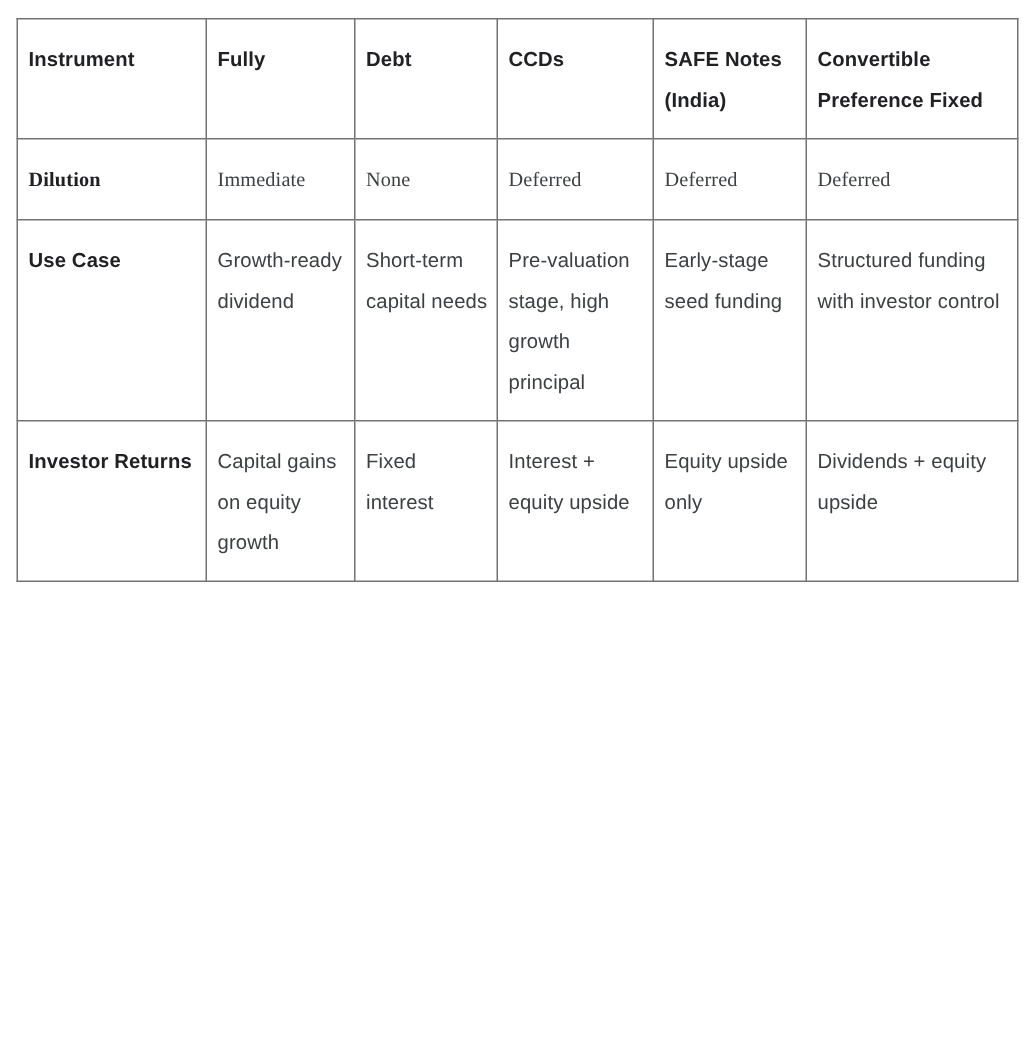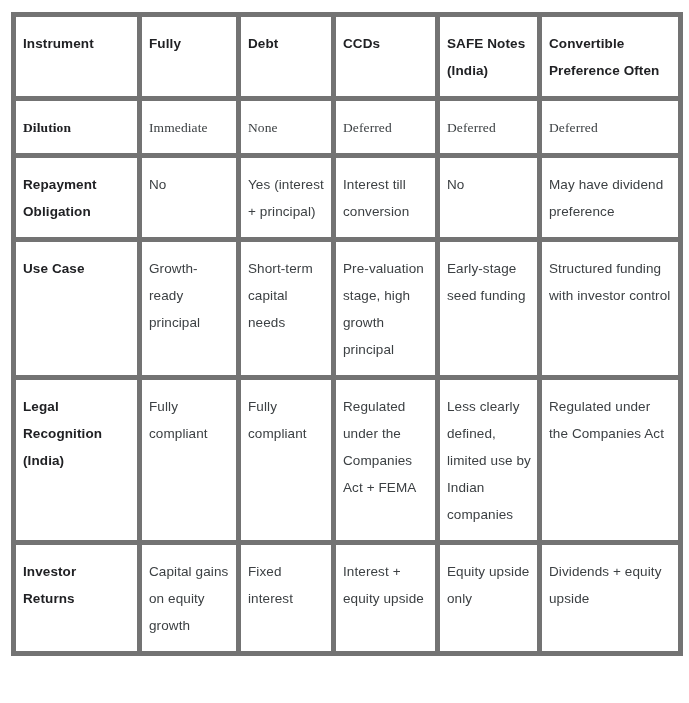--- a/index.html
+++ b/index.html
@@ -22,21 +22,21 @@
     width: 667px;
     background: #ffffff;
   }
   col.c1 { width: 126px; }
   col.c2 { width: 99px; }
   col.c3 { width: 95px; }
   col.c4 { width: 104px; }
   col.c5 { width: 102px; }
   col.c6 { width: 141px; }
   th, td {
-    border: 5px solid #737373;
+    border: 1px solid #737373;
     vertical-align: top;
     text-align: left;
     padding: 13px 6px 12px 7px;
     font-size: 13.5px;
     line-height: 27px;
     letter-spacing: 0.1px;
     overflow: hidden;
     word-wrap: break-word;
   }
   thead th {
@@ -72,55 +72,39 @@
         <col class="c5">
         <col class="c6">
     </colgroup>
     <thead>
       <tr>
           <th>Instrument</th>
           <th>Fully</th>
           <th>Debt</th>
           <th>CCDs</th>
           <th>SAFE Notes (India)</th>
-          <th>Convertible Preference Often</th>
+          <th>Convertible Preference Fixed</th>
         </tr>
     </thead>
     <tbody>
         <tr class="r0">
           <th scope="row">Dilution</th>
           <td>Immediate</td>
           <td>None</td>
           <td>Deferred</td>
           <td>Deferred</td>
           <td>Deferred</td>
         </tr>
-        <tr class="r1">
-          <th scope="row">Repayment Obligation</th>
-          <td>No</td>
-          <td>Yes (interest + principal)</td>
-          <td>Interest till conversion</td>
-          <td>No</td>
-          <td>May have dividend preference</td>
-        </tr>
         <tr class="r3">
           <th scope="row">Use Case</th>
-          <td>Growth-ready principal</td>
+          <td>Growth-ready dividend</td>
           <td>Short-term capital needs</td>
           <td>Pre-valuation stage, high growth principal</td>
           <td>Early-stage seed funding</td>
           <td>Structured funding with investor control</td>
-        </tr>
-        <tr class="r4">
-          <th scope="row">Legal Recognition (India)</th>
-          <td>Fully compliant</td>
-          <td>Fully compliant</td>
-          <td>Regulated under the Companies Act + FEMA</td>
-          <td>Less clearly defined, limited use by Indian companies</td>
-          <td>Regulated under the Companies Act</td>
         </tr>
         <tr class="r5">
           <th scope="row">Investor Returns</th>
           <td>Capital gains on equity growth</td>
           <td>Fixed interest</td>
           <td>Interest + equity upside</td>
           <td>Equity upside only</td>
           <td>Dividends + equity upside</td>
         </tr>
       </tbody>

